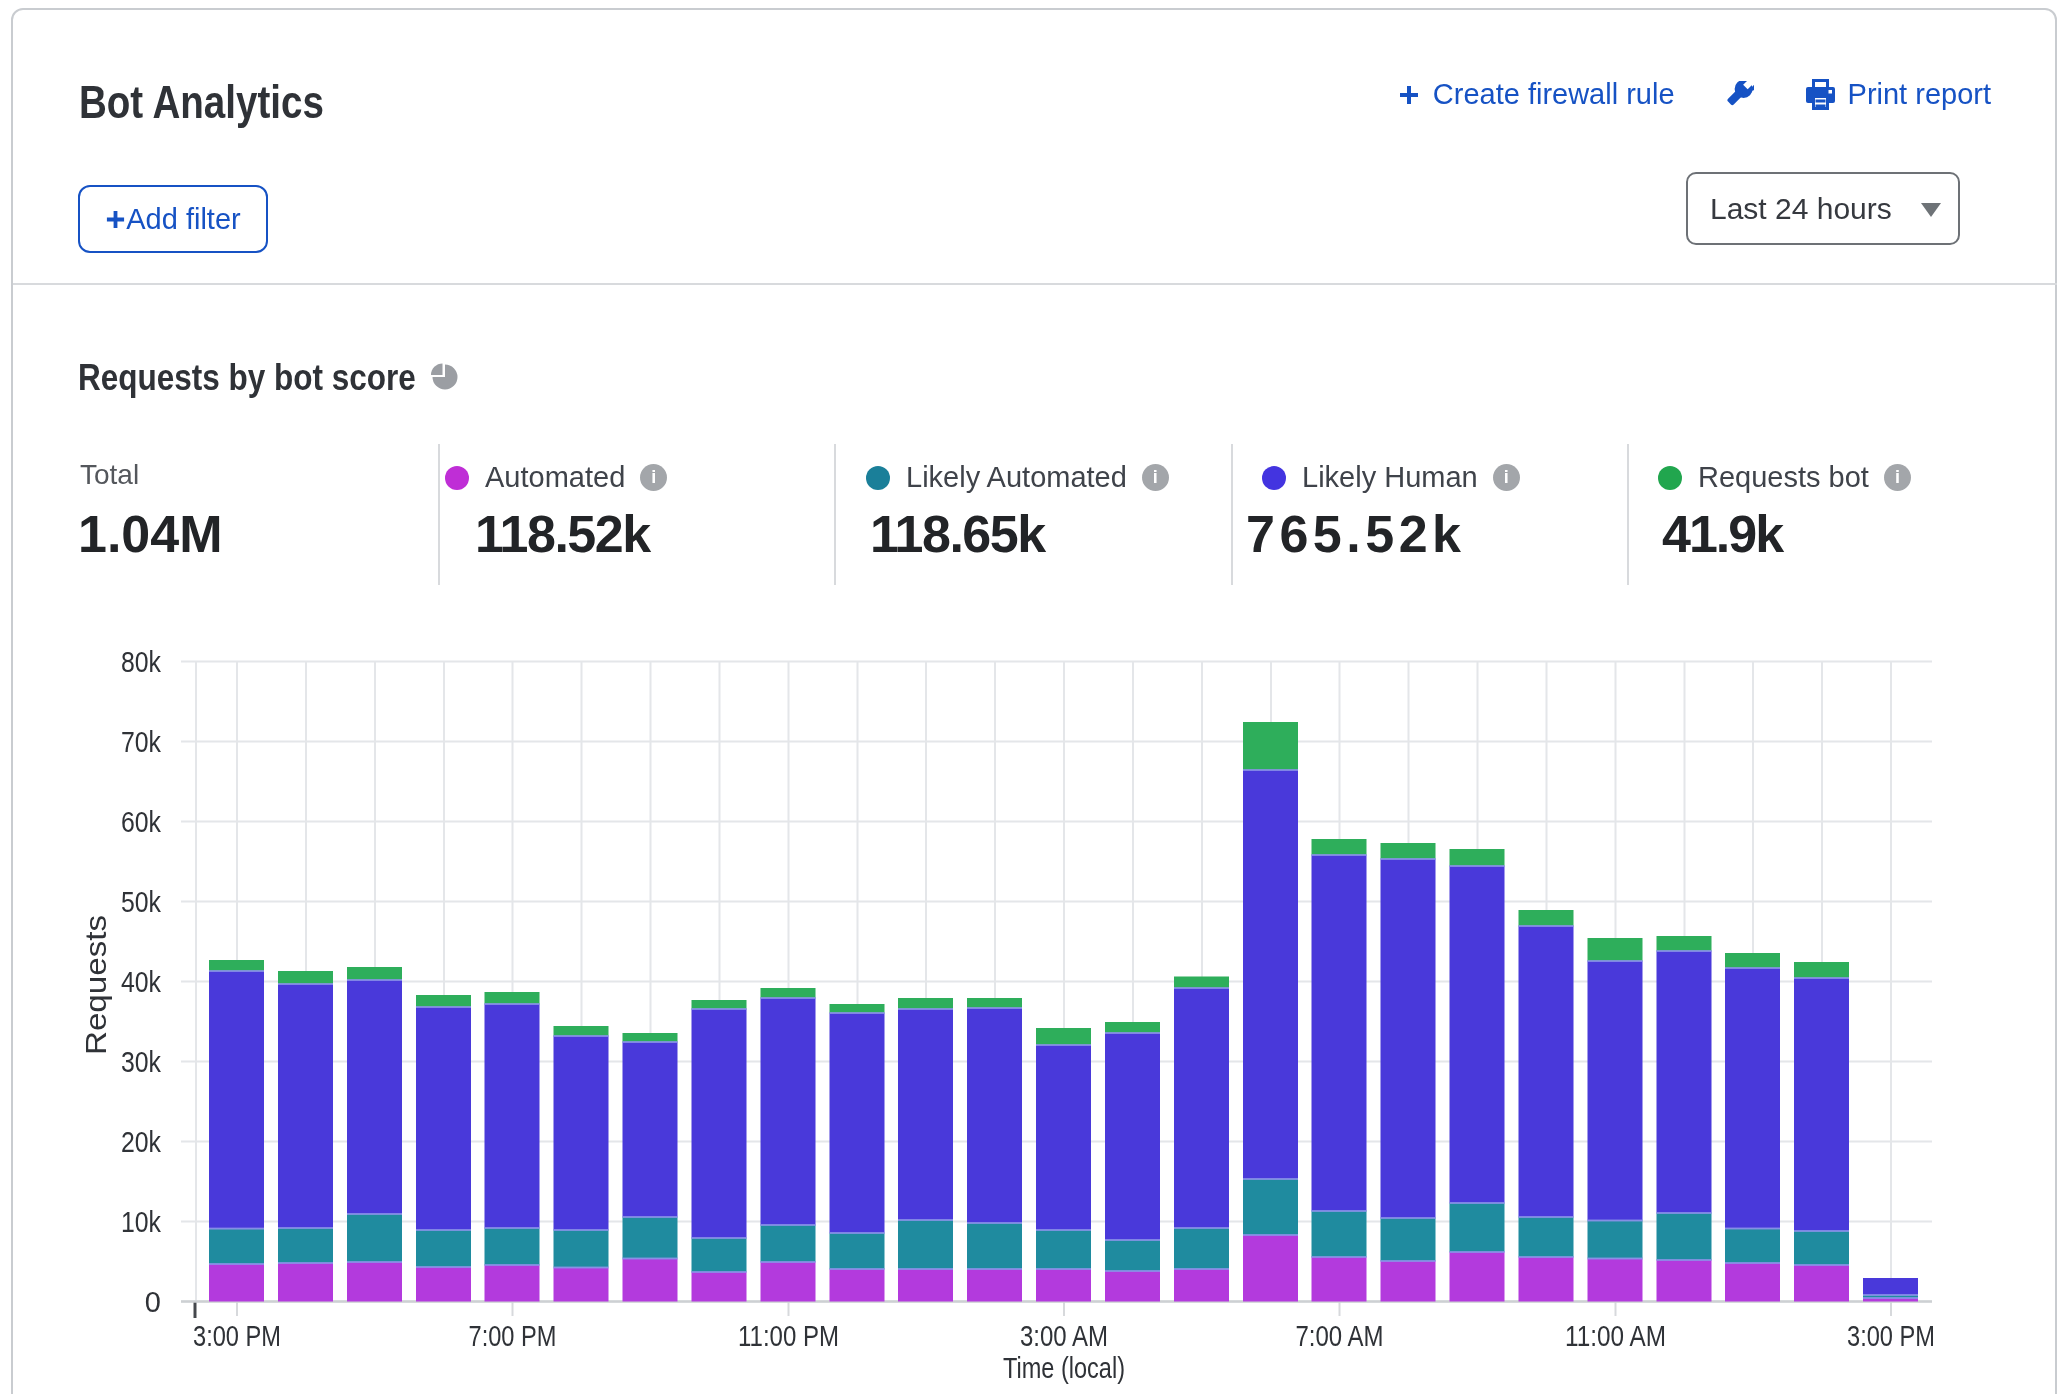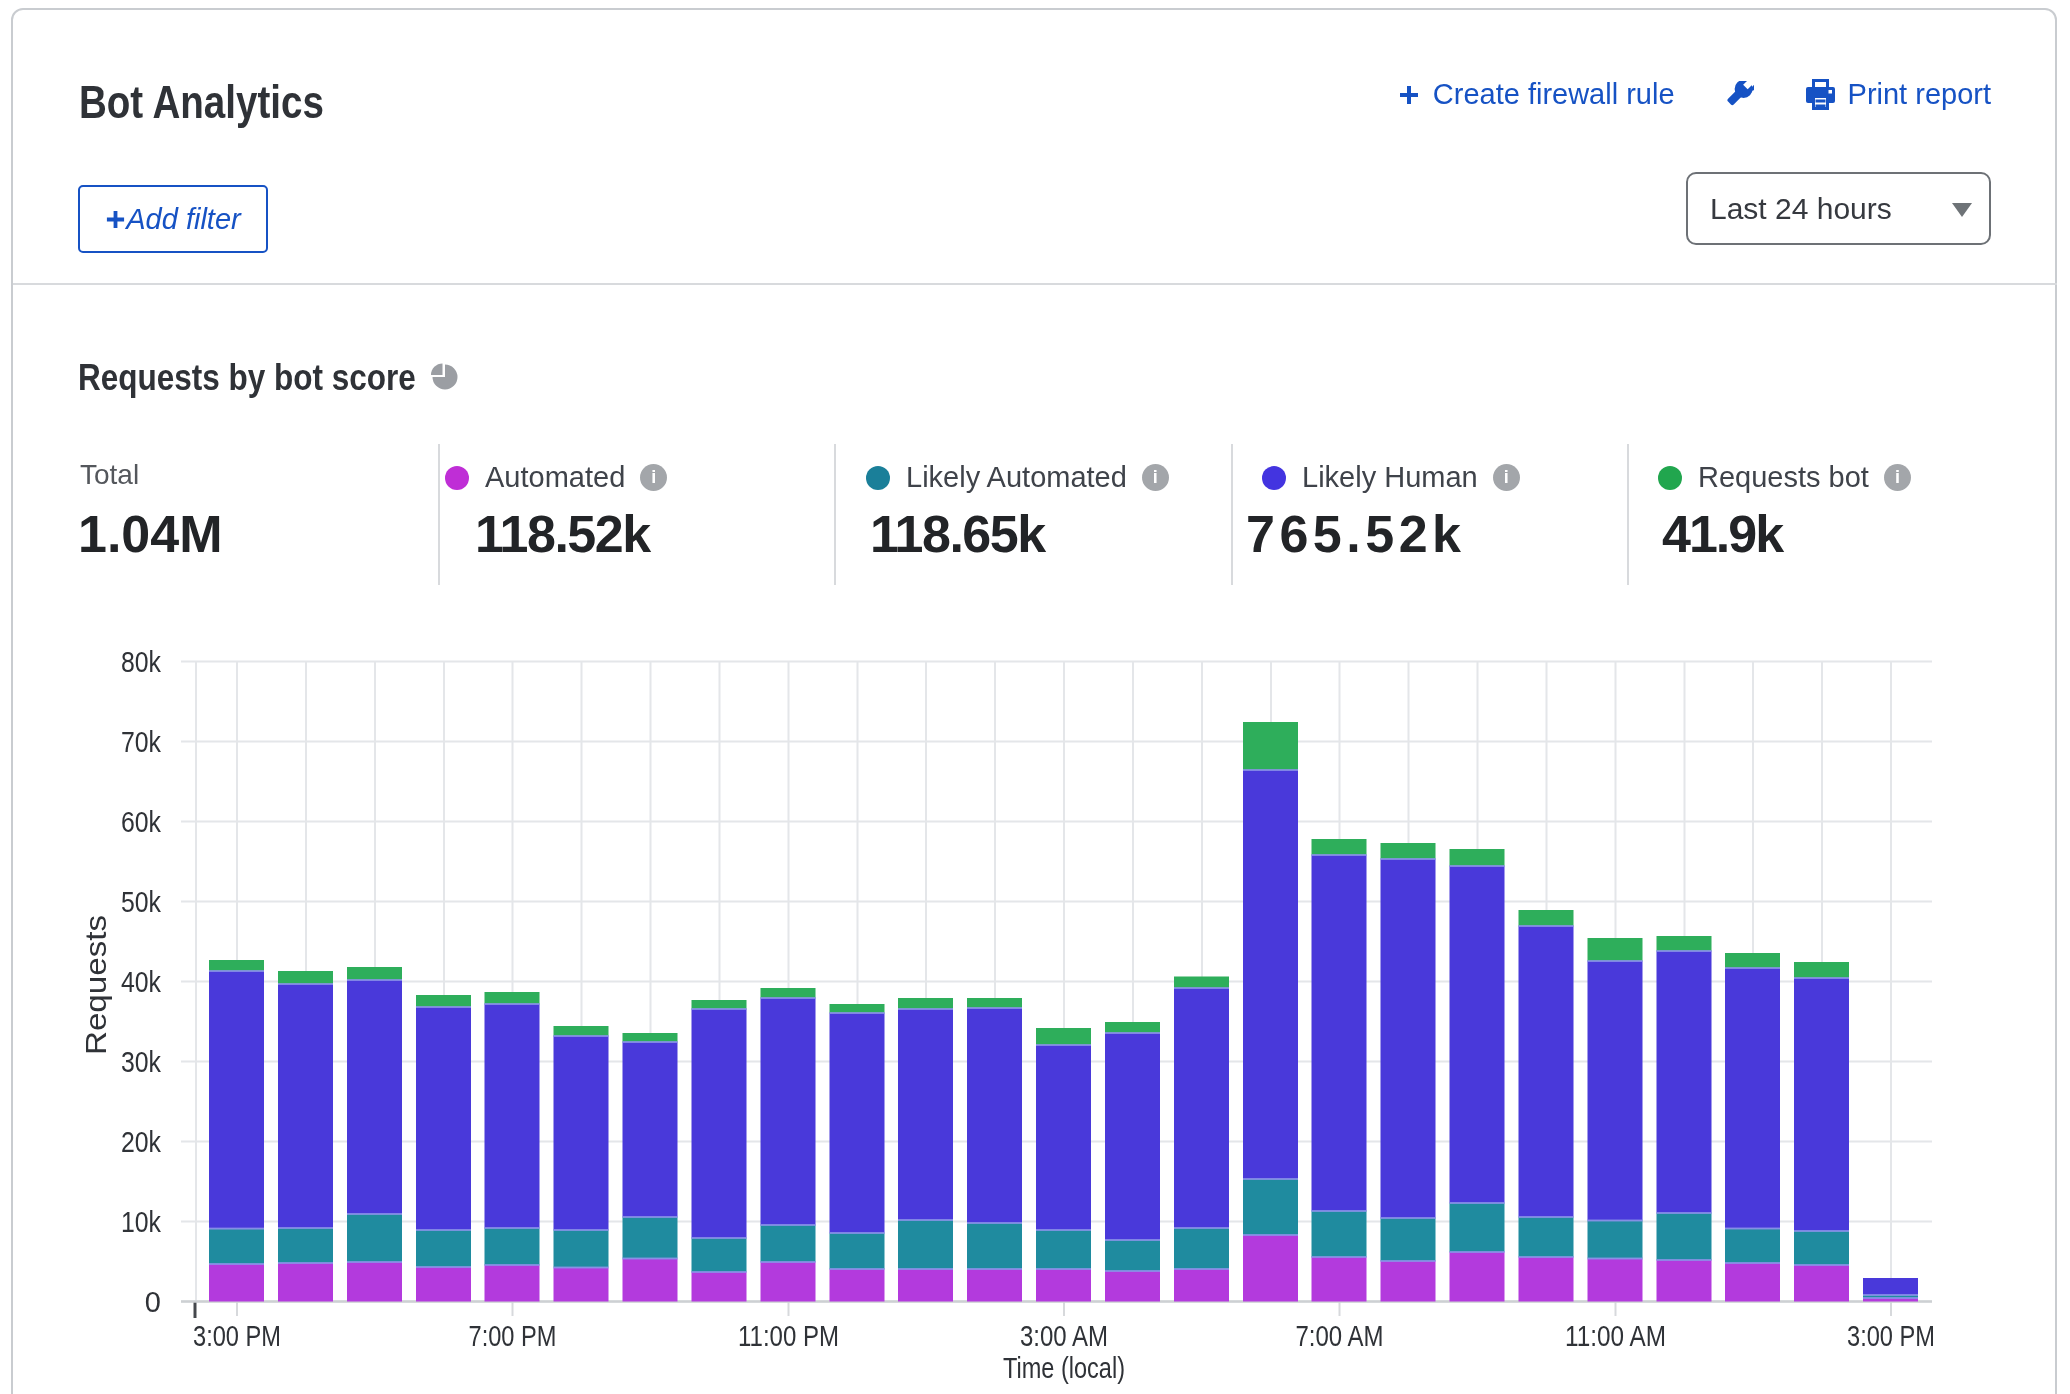--- a/index.html
+++ b/index.html
@@ -3,22 +3,22 @@
 <style>
 * { margin:0; padding:0; box-sizing:border-box; }
 html,body { width:2070px; height:1394px; background:#fff; font-family:"Liberation Sans", sans-serif; }
 .abs { position:absolute; }
 .card { position:absolute; left:11px; top:8px; width:2046px; height:1500px;
   border:2px solid #c9ccd0; border-radius:12px; }
 .hdrline { position:absolute; left:13px; top:283px; width:2044px; height:2px; background:#d8dadd; }
 .title { position:absolute; left:79px; top:74px; font-size:47px; font-weight:bold; color:#2f3237; transform:scaleX(0.82); transform-origin:left top; white-space:nowrap; }
 .links { position:absolute; top:78px; right:79px; display:flex; align-items:center; gap:52px; }
 .link { display:flex; align-items:center; gap:13px; color:#1652c4; font-size:29px; }
-.addfilter { position:absolute; left:78px; top:185px; width:190px; height:68px; border:2.5px solid #1652c4; border-radius:5px; display:flex; align-items:center; justify-content:center; color:#1652c4; font-size:29px;font-style:italic; }
-.dropdown { position:absolute; left:1686px; top:172px; width:305px; height:73px; border:2px solid #6d7176; border-radius:10px; display:flex; align-items:center; color:#36393f; font-size:30px; padding-left:22px; }
+.addfilter { position:absolute; left:78px; top:185px; width:190px; height:68px; border:2.5px solid #1652c4; border-radius:12px; display:flex; align-items:center; justify-content:center; color:#1652c4; font-size:29px; }
+.dropdown { position:absolute; left:1686px; top:172px; width:274px; height:73px; border:2px solid #6d7176; border-radius:10px; display:flex; align-items:center; color:#36393f; font-size:30px; padding-left:22px; }
 .dd-arrow { position:absolute; right:17px; top:29px; width:0; height:0; border-left:10.5px solid transparent; border-right:10.5px solid transparent; border-top:14px solid #6e7377; }
 .h2 { position:absolute; left:78px; top:357px; font-size:36px; font-weight:bold; color:#2f3237; transform:scaleX(0.875); transform-origin:left top; white-space:nowrap; }
 .statlabel { font-size:28px; color:#54575c; }
 .statvalue { position:absolute; top:504px; font-size:52px; font-weight:bold; color:#222427; }
 .legendrow { position:absolute; top:461px; display:flex; align-items:center; }
 .dot { width:24px; height:24px; border-radius:50%; margin-right:16px; }
 .leglab { font-size:29px; color:#3f434a; margin-right:15px; }
 .sep { position:absolute; top:444px; width:2px; height:141px; background:#d8dadd; }
 .info { width:27px; height:27px; border-radius:50%; background:#a3a6aa; color:#fff; font-size:18px; font-weight:bold; display:flex; align-items:center; justify-content:center; }
 </style></head>

